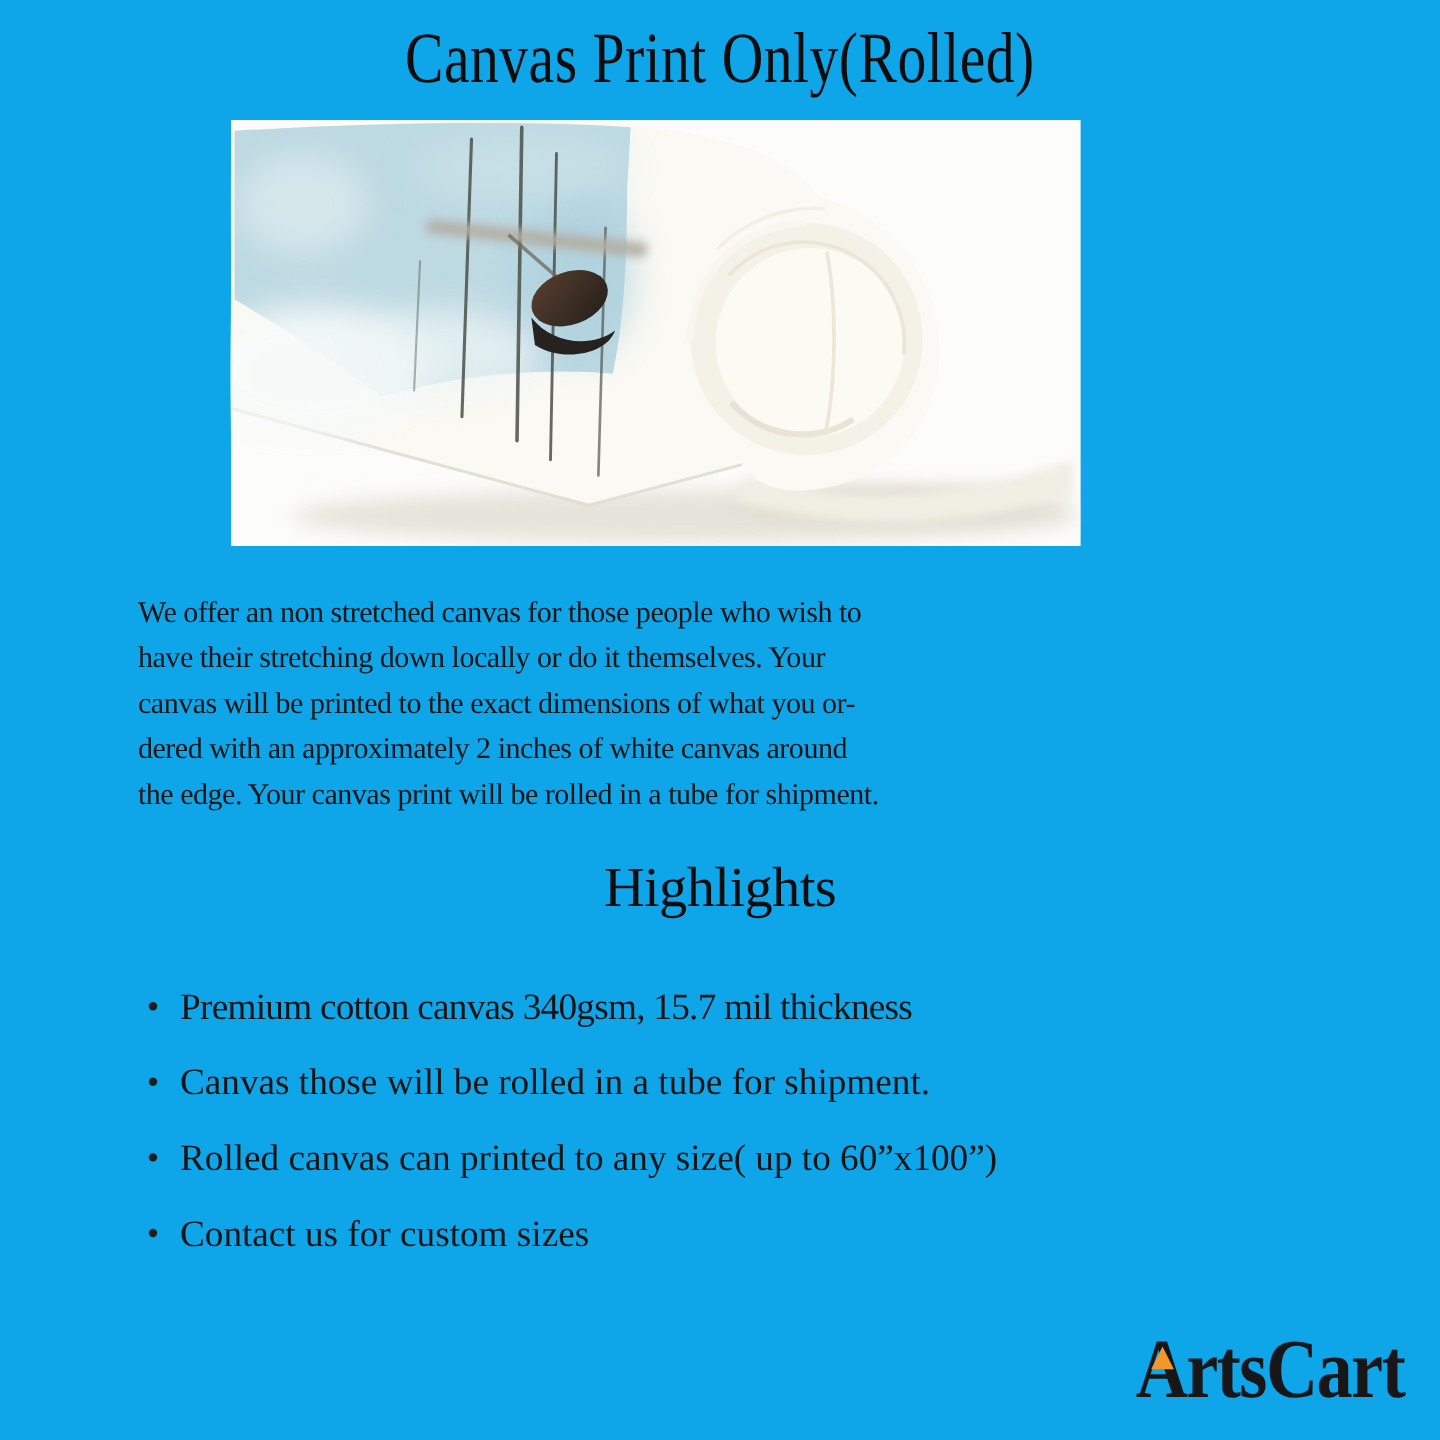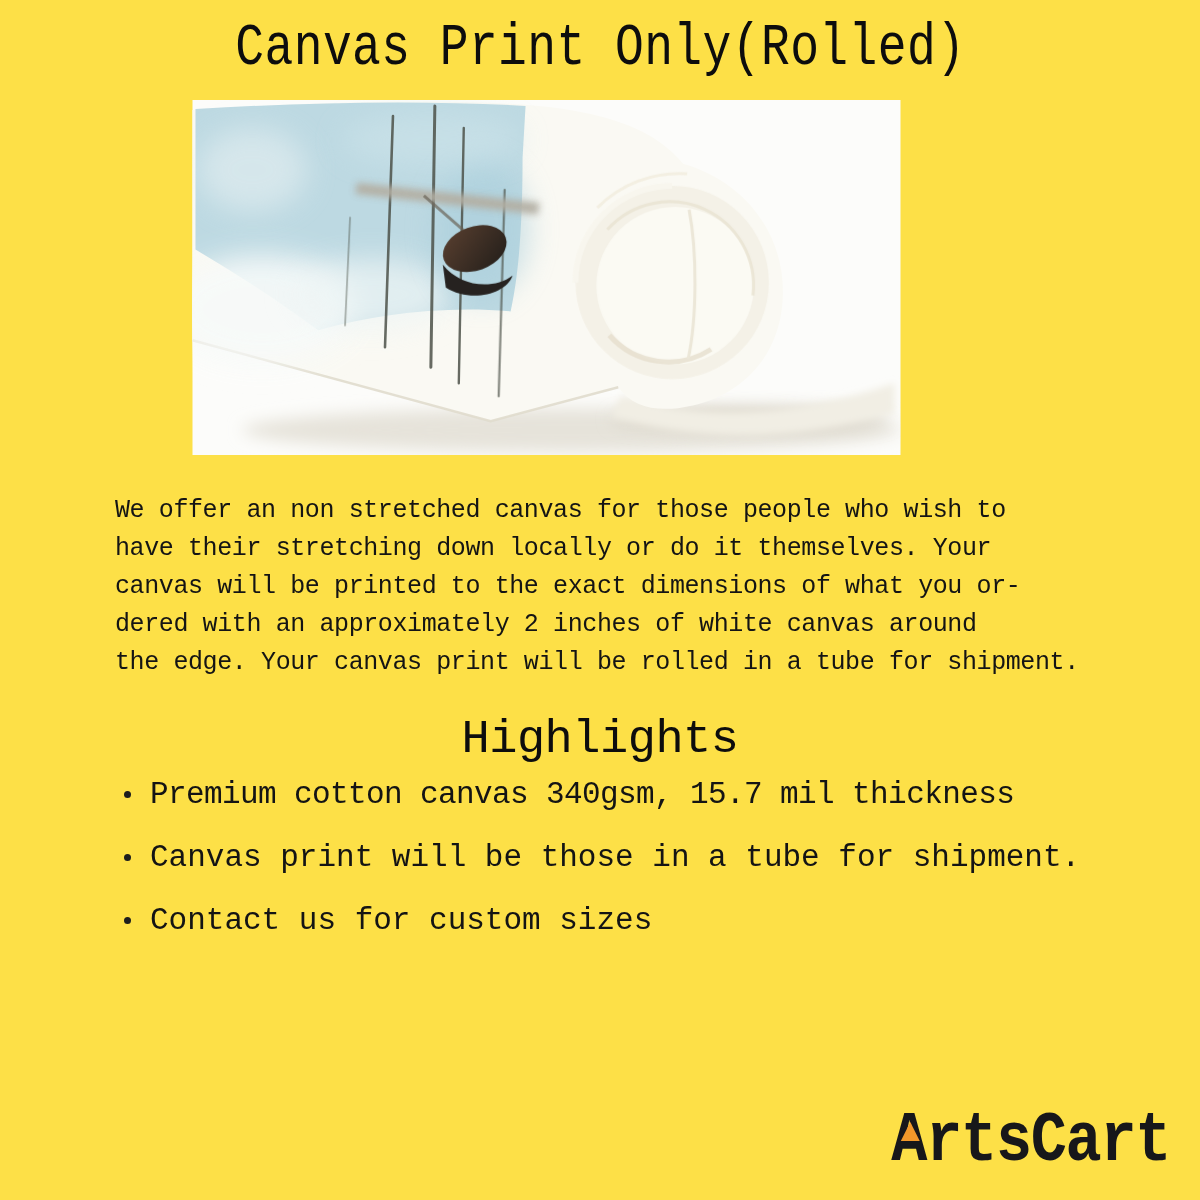--- a/index.html
+++ b/index.html
@@ -1,18 +1,18 @@
 <!DOCTYPE html>
 <html><head>
 <meta charset="utf-8">
 <style>
   html,body{margin:0;padding:0;background:#fff;}
   .page{
-    position:relative;width:1200px;height:1200px;overflow:hidden;background:#fde047;
-    font-family:Liberation Mono, monospace;color:#161616;
+    position:relative;width:1200px;height:1200px;overflow:hidden;background:#0ea5e9;
+    font-family:Liberation Serif, serif;color:#161616;
   }
   
   .title{
     position:absolute;top:14px;left:0;width:100%;margin:0;
     text-align:center;font-weight:400;font-size:60px;line-height:68px;color:#0d0d0d;
   }
   .title .condense{display:inline-block;transform:scaleX(0.80);transform-origin:center;white-space:nowrap;letter-spacing:0.5px;}
   
   .photo{position:absolute;left:192px;top:100px;width:709px;height:355px;}
   .photo svg{display:block;}
@@ -22,21 +22,21 @@
     font-size:25px;line-height:38px;letter-spacing:-0.4px;color:#141414;
     white-space:pre-line;
   }
   
   .hl-heading{
     position:absolute;top:712px;left:0;width:100%;margin:0;
     text-align:center;font-weight:400;font-size:47px;line-height:56px;color:#0d0d0d;letter-spacing:-0.5px;
   }
   
   .hl-list{
-    position:absolute;left:122px;top:776px;width:1020px;margin:0;padding:0;list-style:none;
+    position:absolute;left:122px;top:820px;width:1020px;margin:0;padding:0;list-style:none;
   }
   .hl-list li{
     position:relative;margin:0 0 26px 0;padding-left:28px;
     font-size:31px;line-height:37px;color:#141414;
   }
   .hl-list li .dot{
     position:absolute;left:2px;top:15px;width:7px;height:7px;border-radius:50%;background:#1d1d1d;
   }
   .hl-list li .li-text{white-space:pre-line;display:block;}
   .hl-list li.alt .li-text{letter-spacing:-0.6px;}
@@ -136,21 +136,25 @@
 
   <h2 class="hl-heading">Highlights</h2>
 
   <ul class="hl-list">
     <li class="alt">
       <span class="dot"></span>
       <span class="li-text">Premium cotton canvas 340gsm, 15.7 mil thickness</span>
     </li>
     <li>
       <span class="dot"></span>
-      <span class="li-text">Canvas print will be those in a tube for shipment.</span>
+      <span class="li-text">Canvas those will be rolled in a tube for shipment.</span>
+    </li>
+    <li>
+      <span class="dot"></span>
+      <span class="li-text">Rolled canvas can printed to any size( up to 60”x100”)</span>
     </li>
     <li>
       <span class="dot"></span>
       <span class="li-text">Contact us for custom sizes</span>
     </li>
   </ul>
 
   <div class="logo">
     <span class="logo-a"><span>A</span><i class="logo-tri"></i></span><span>rtsCart</span>
   </div>

